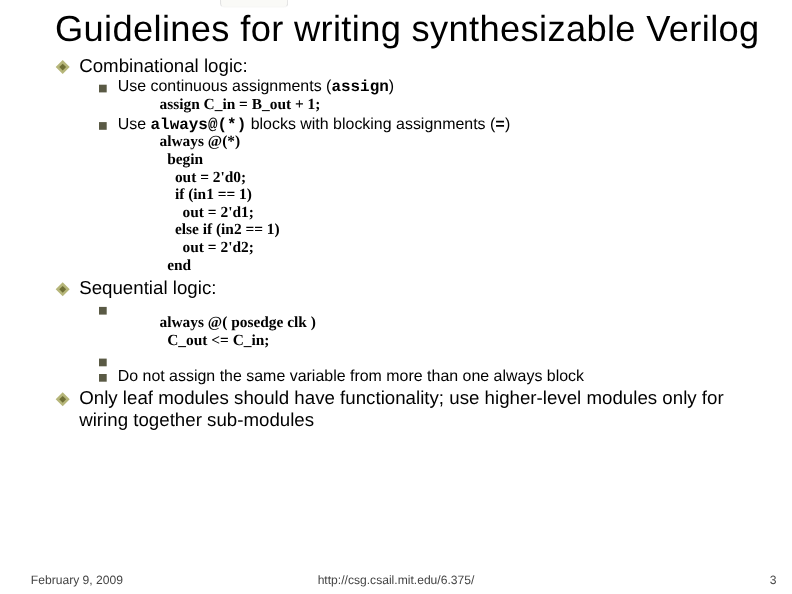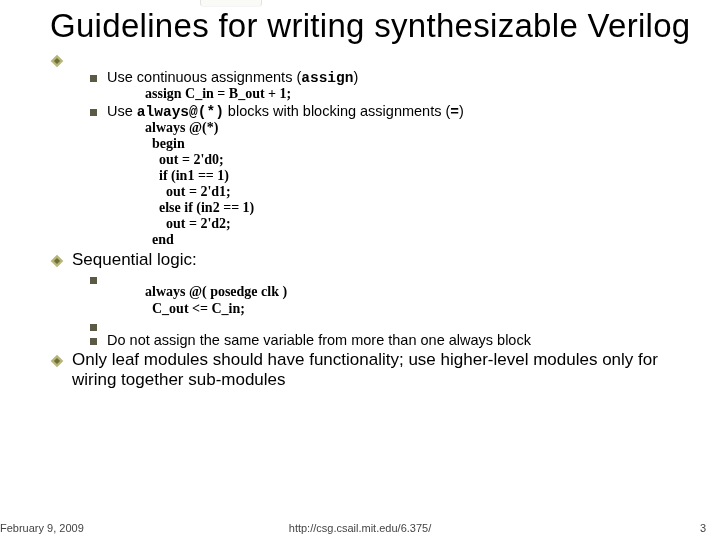--- a/index.html
+++ b/index.html
@@ -57,21 +57,21 @@
     white-space: pre;
     margin: 0 0 0 95px;
   }
   .mono { font-family: "Courier New", monospace; font-weight: bold; text-align: center; }
   .footer {
     position: absolute;
     left: 0; right: 0; bottom: 6px;
     font-size: 11px;
     color: #444;
   }
-  .footer .date { position: absolute; left: 0; bottom: 0; }
+  .footer .date { position: absolute; left: 28px; bottom: 0; }
   .footer .url  { position: absolute; left: 0; right: 0; text-align: center; bottom: 0; margin-top: 40px; }
   .footer .num  { position: absolute; right: 14px; bottom: 0; }
   .txt { display: inline; }
   .tab-tear {
     position: absolute;
     top: 0; left: 200px;
     width: 60px; height: 6px;
     border-left: 1px solid #ccc;
     border-right: 1px solid #ccc;
     border-bottom: 1px solid #eee;
@@ -91,20 +91,21 @@
 
   <div class="lvl1">
     <span class="bullet">
       <svg viewBox="0 0 14 14">
           <g transform="translate(7,7) rotate(45)">
             <rect x="-4.5" y="-4.5" width="9" height="9" fill="#b6b67a"></rect>
             <rect x="-2.2" y="-2.2" width="4.4" height="4.4" fill="#6f6f35"></rect>
           </g>
         </svg>
     </span>
+    <span class="txt">Combinational logic:</span>
   </div>
 
   <div class="lvl2">
     <span class="square"></span>
     <span>
       <span class="txt">Use continuous assignments (</span><span class="mono txt">assign</span><span class="txt">)</span>
     </span>
   </div>
   <div class="code-indent">assign C_in = B_out + 1;</div>
 

